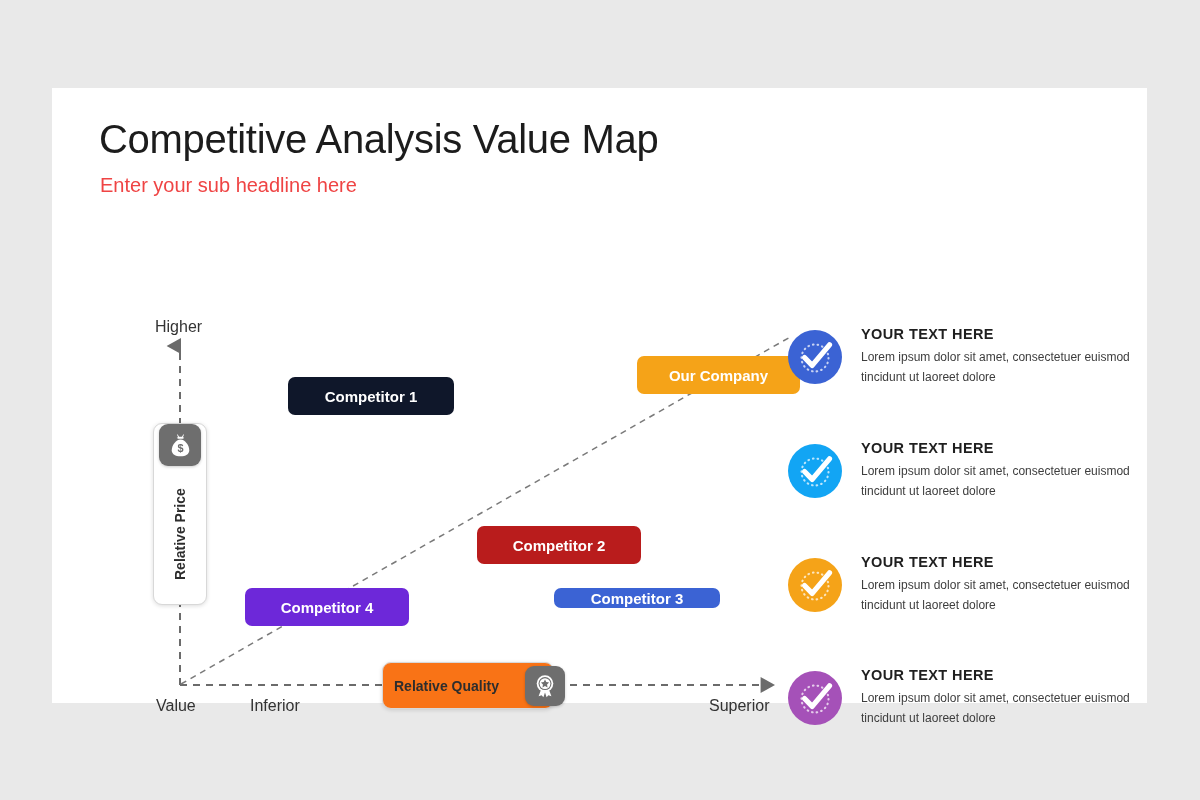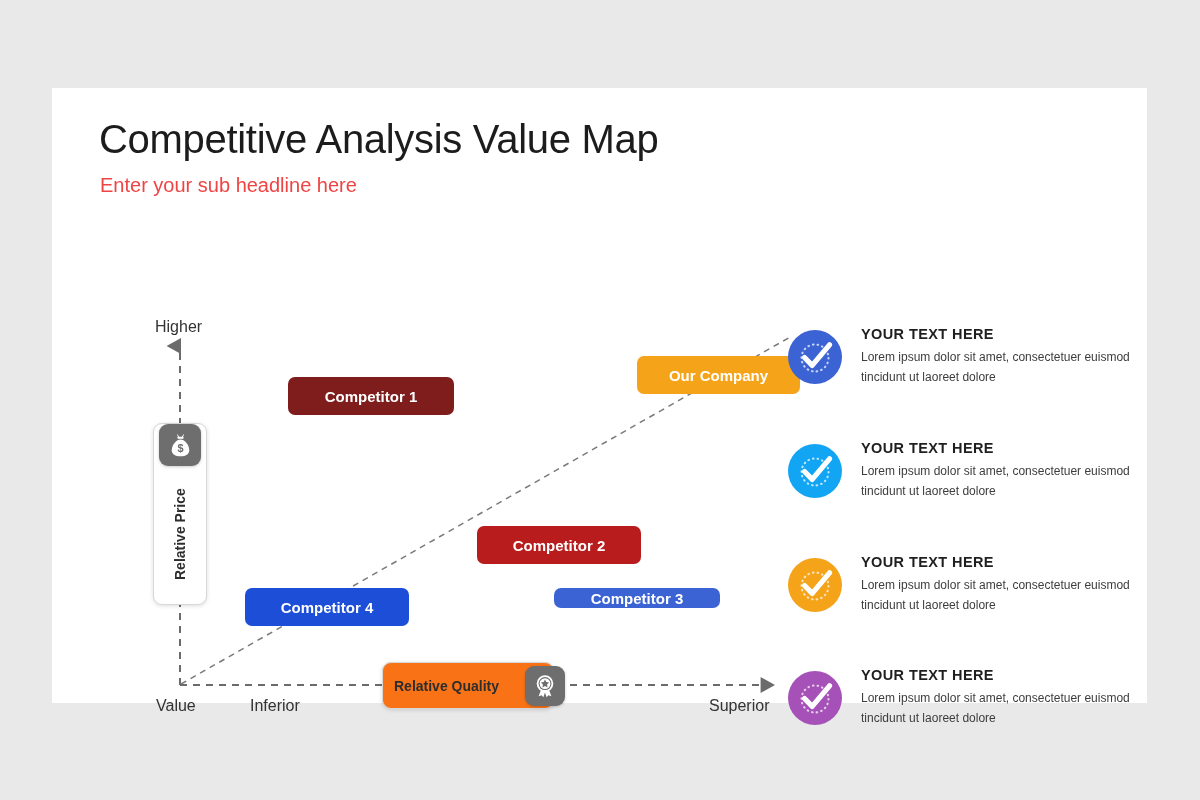--- a/index.html
+++ b/index.html
@@ -250,25 +250,25 @@
         <path d="M8.1 15.6 L5.6 22.3 L8.6 21.2 L10.4 23.2 L12.3 17.6 Z" fill="#ffffff"></path>
         <path d="M15.9 15.6 L18.4 22.3 L15.4 21.2 L13.6 23.2 L11.7 17.6 Z" fill="#ffffff"></path>
         <circle cx="12" cy="9.6" r="8.3" fill="#ffffff"></circle>
         <circle cx="12" cy="9.6" r="6.5" fill="#6e6e6e"></circle>
         <circle cx="12" cy="9.6" r="5.4" fill="#ffffff"></circle>
         <path d="M12 5.4 L13.25 8.05 L16.1 8.45 L14.05 10.5 L14.55 13.4
                  L12 12.0 L9.45 13.4 L9.95 10.5 L7.9 8.45 L10.75 8.05 Z" fill="#6e6e6e"></path>
       </svg>
     </div>
 
-    <div class="node" style="left: 236px; top: 289px; width: 166px; height: 38px; background: #7f1d1d;">Competitor 1</div>
+    <div class="node" style="left: 236px; top: 289px; width: 166px; height: 38px; background: #0f172a;">Competitor 1</div>
     <div class="node" style="left: 585px; top: 268px; width: 163px; height: 38px; background: rgb(245, 163, 24);">Our Company</div>
     <div class="node" style="left: 425px; top: 438px; width: 164px; height: 38px; background: #b91c1c;">Competitor 2</div>
     <div class="node" style="left: 502px; top: 500px; width: 166px; height: 20px; background: rgb(59, 99, 212);">Competitor 3</div>
-    <div class="node" style="left: 193px; top: 500px; width: 164px; height: 38px; background: #1d4ed8;">Competitor 4</div>
+    <div class="node" style="left: 193px; top: 500px; width: 164px; height: 38px; background: #6d28d9;">Competitor 4</div>
   </div>
 
   <div class="legend">
 
     <div class="legend-item" style="top: 236px;">
       <div class="legend-badge" style="background: rgb(59, 99, 212);"><svg width="54" height="54" viewBox="0 0 54 54">
             <circle cx="27" cy="28" r="13.5" fill="none" stroke="rgba(255,255,255,0.72)" stroke-width="2.1" stroke-dasharray="0.6,4.1" stroke-linecap="round"></circle>
             <path d="M16.5 27.5 L24.2 35.4 L41.5 14.8" fill="none" stroke="#ffffff" stroke-width="5.2" stroke-linecap="round" stroke-linejoin="round"></path>
           </svg></div>
       <div class="legend-text">

